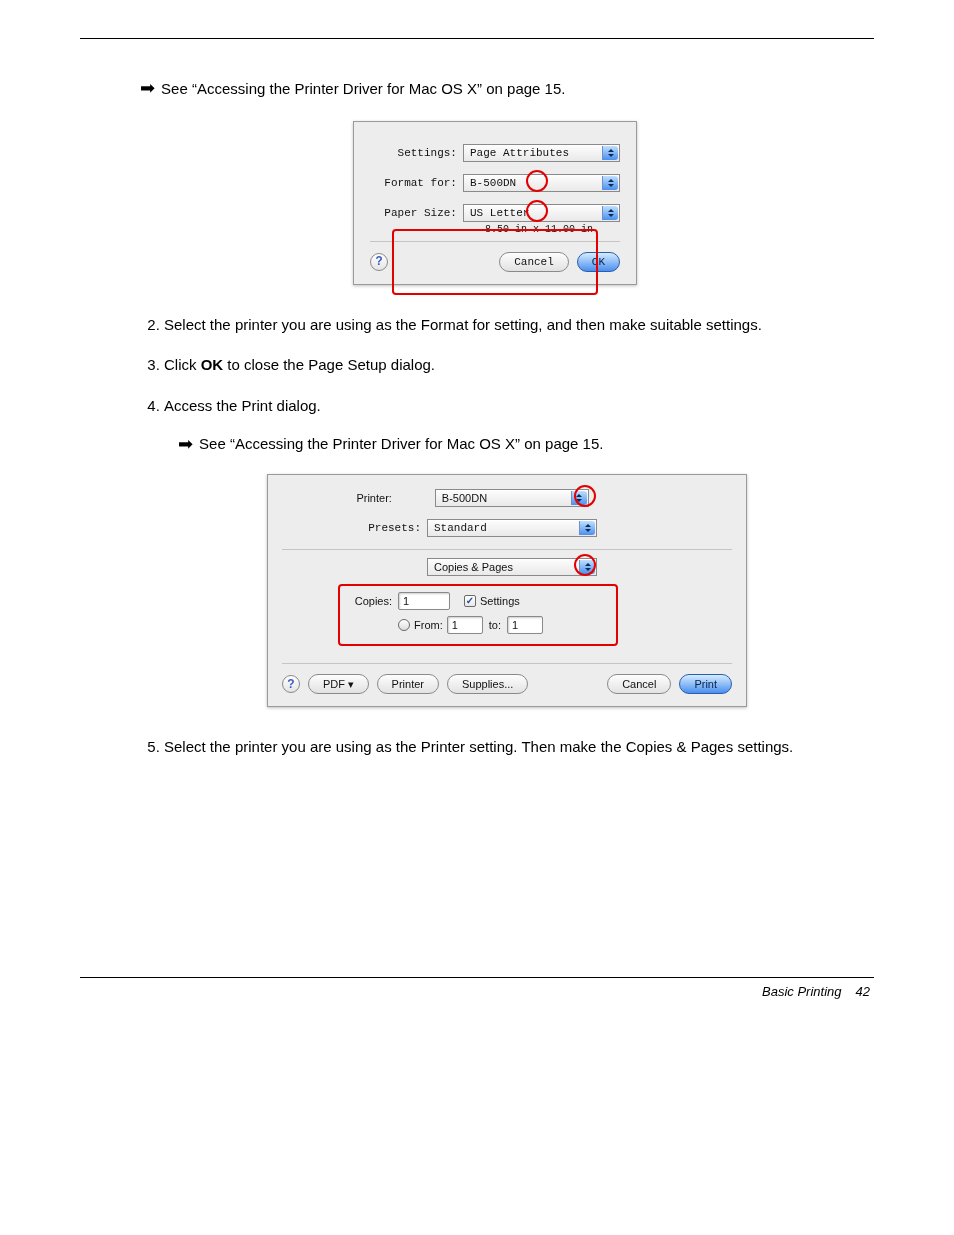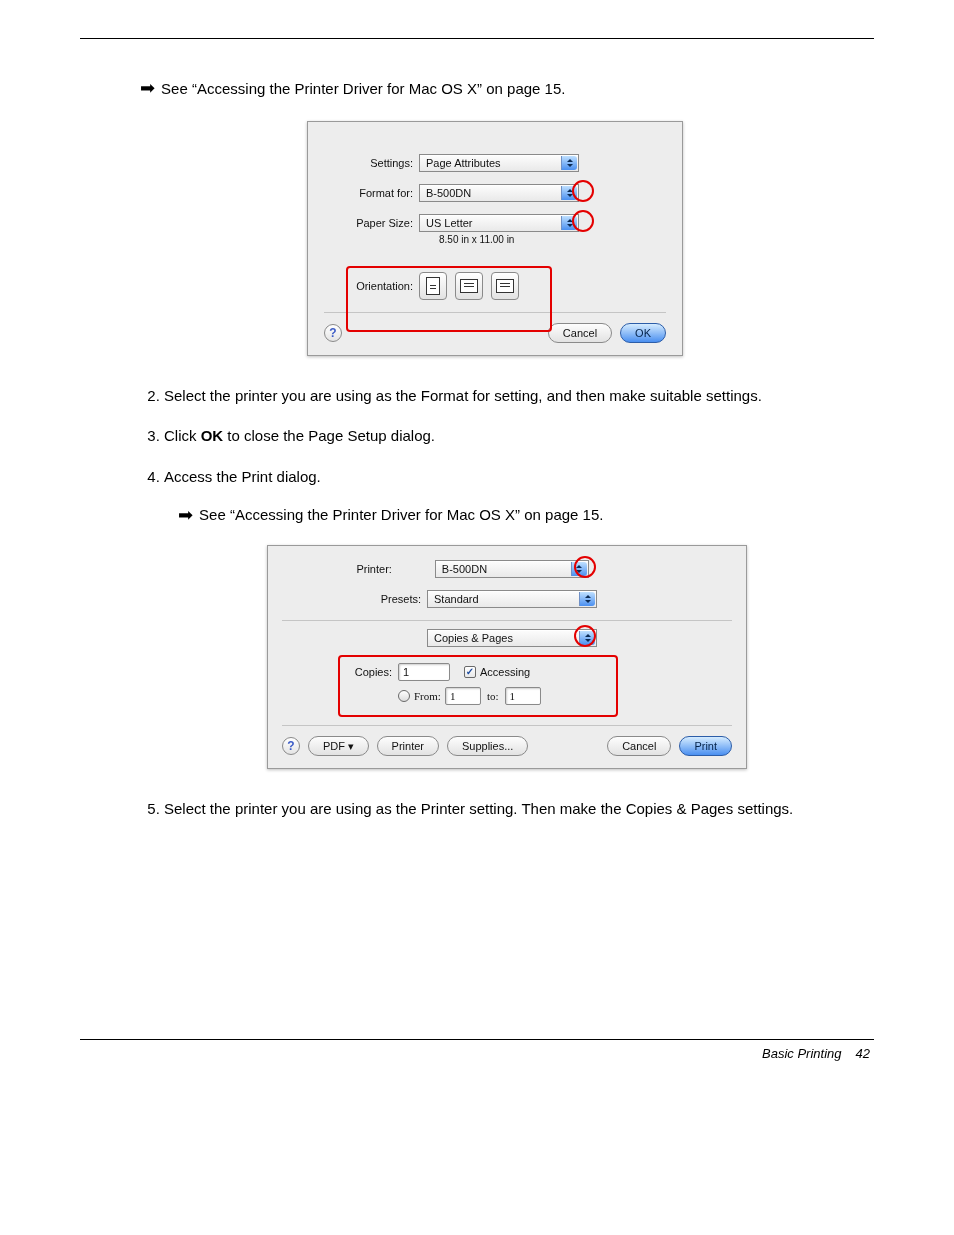--- a/index.html
+++ b/index.html
@@ -257,21 +257,21 @@
   <hr class="top-rule">
 
   <div class="body-content">
 
     <div class="xref-row">
       <span class="arrow">➡</span>
       <span>See “Accessing the Printer Driver for Mac OS X” on page 15.</span>
     </div>
 
     <div class="dialog-wrap">
-      <div class="mac-dialog" style="width:376px;padding:32px 16px 12px 16px;">
+      <div class="mac-dialog" style="width:284px;padding:22px 16px 12px 16px;font-family:Liberation Mono, monospace;">
 
         <div class="dlg-row">
           <div class="dlg-label">Settings:</div>
           <div class="aqua-select full">
             <span>Page Attributes</span>
             <div class="stepper"></div>
           </div>
         </div>
 
         <div class="dlg-row" style="position:relative;">
@@ -284,39 +284,27 @@
         </div>
 
         <div class="dlg-row" style="position:relative;margin-bottom:2px;">
           <div class="dlg-label">Paper Size:</div>
           <div class="aqua-select full">
             <span>US Letter</span>
             <div class="stepper"></div>
           </div>
           <div class="red-circle" style="right:72px;top:-4px;"></div>
         </div>
-        <div class="dlg-row" style="margin-bottom:27px;">
+        <div class="dlg-row" style="margin-bottom:0;">
           <div class="dlg-label"></div>
           <div style="font-size:10px;padding-left:20px;">8.50 in x 11.00 in</div>
         </div>
 
         <div style="position:relative;">
           <div class="red-rect" style="left:22px;top:-6px;width:206px;height:66px;"></div>
-          <div class="dlg-row">
-            <div class="dlg-label">Orientation:</div>
-            <div class="orient-btn">
-                <div class="orient-glyph"></div>
-              </div>
-            <div class="orient-btn">
-                <div class="orient-glyph landscape"></div>
-              </div>
-            <div class="orient-btn">
-                <div class="orient-glyph landscape"></div>
-              </div>
-          </div>
         </div>
 
         <hr class="hr-sep">
 
         <div class="dlg-buttons">
           <div class="help-btn" style="margin-right:auto;">
             <span>?</span>
           </div>
           <div class="pill-btn">
             <span>Cancel</span>
@@ -347,21 +335,21 @@
             <div class="dlg-row" style="justify-content:center;position:relative;gap:37px;">
               <div class="dlg-label" style="width:130px;">Printer:</div>
               <div class="aqua-select full2">
                 <span>B-500DN</span>
                 <div class="stepper"></div>
               </div>
               <div class="red-circle" style="left:292px;top:-4px;"></div>
               <div style="width:120px;"></div>
             </div>
 
-            <div class="dlg-row" style="justify-content:center;">
+            <div class="dlg-row" style="justify-content:center;font-family:Liberation Mono, monospace;">
               <div class="dlg-label" style="width:130px;">Presets:</div>
               <div class="aqua-select full2">
                 <span>Standard</span>
                 <div class="stepper"></div>
               </div>
               <div style="width:120px;"></div>
             </div>
 
             <hr class="hr-sep" style="margin-bottom:8px;">
 
@@ -378,25 +366,25 @@
             <div style="position:relative;padding:6px 0 2px 64px;">
               <div class="red-rect" style="left:56px;top:-2px;width:280px;height:62px;"></div>
 
               <div class="dlg-row" style="margin-bottom:6px;">
                 <div class="dlg-label tight">Copies:</div>
                 <div class="mac-textbox small">
                   <span>1</span>
                 </div>
                 <span style="width:14px;"></span>
                 <span class="checkbox"></span>
-                <span>Accessing</span>
-              </div>
-
-
-              <div class="dlg-row" style="margin-bottom:12px;font-family:Liberation Serif, serif;">
+                <span>Settings</span>
+              </div>
+
+
+              <div class="dlg-row" style="margin-bottom:21px;">
                 <div class="dlg-label tight"></div>
                 <span class="radio"></span>
                 <span style="margin-right:4px;">From:</span>
                 <div class="mac-textbox xsmall">
                   <span>1</span>
                 </div>
                 <span style="margin:0 6px;">to:</span>
                 <div class="mac-textbox xsmall">
                   <span>1</span>
                 </div>

